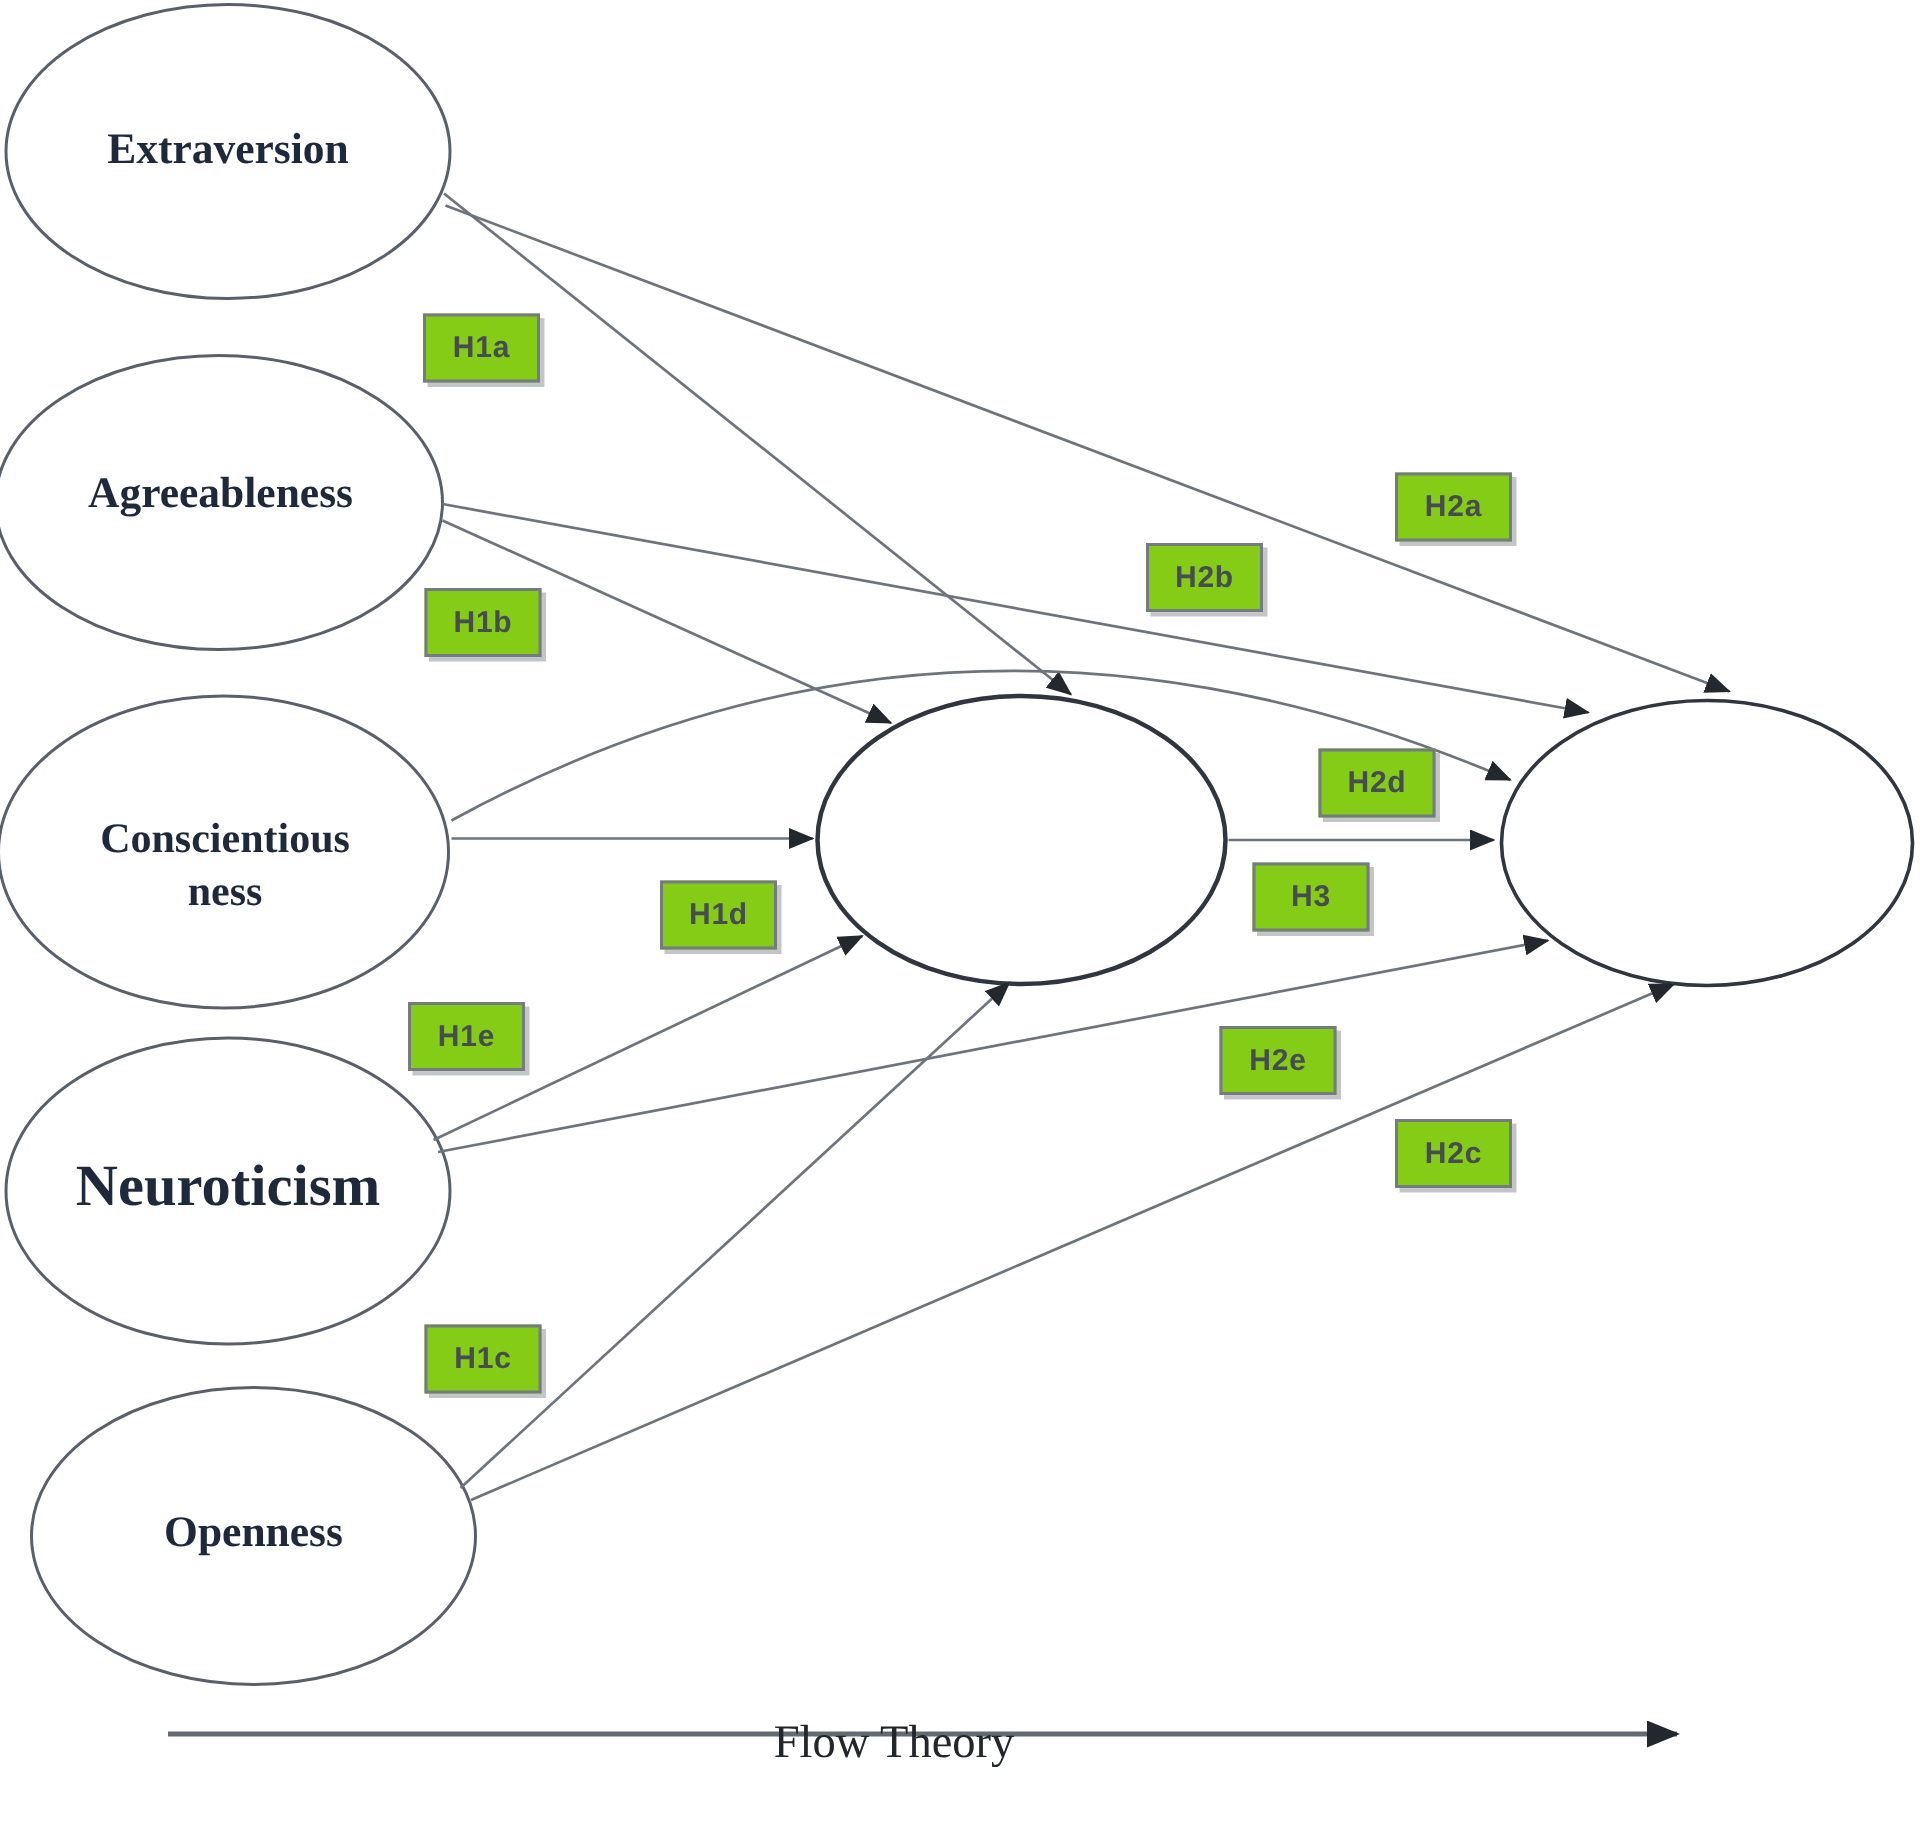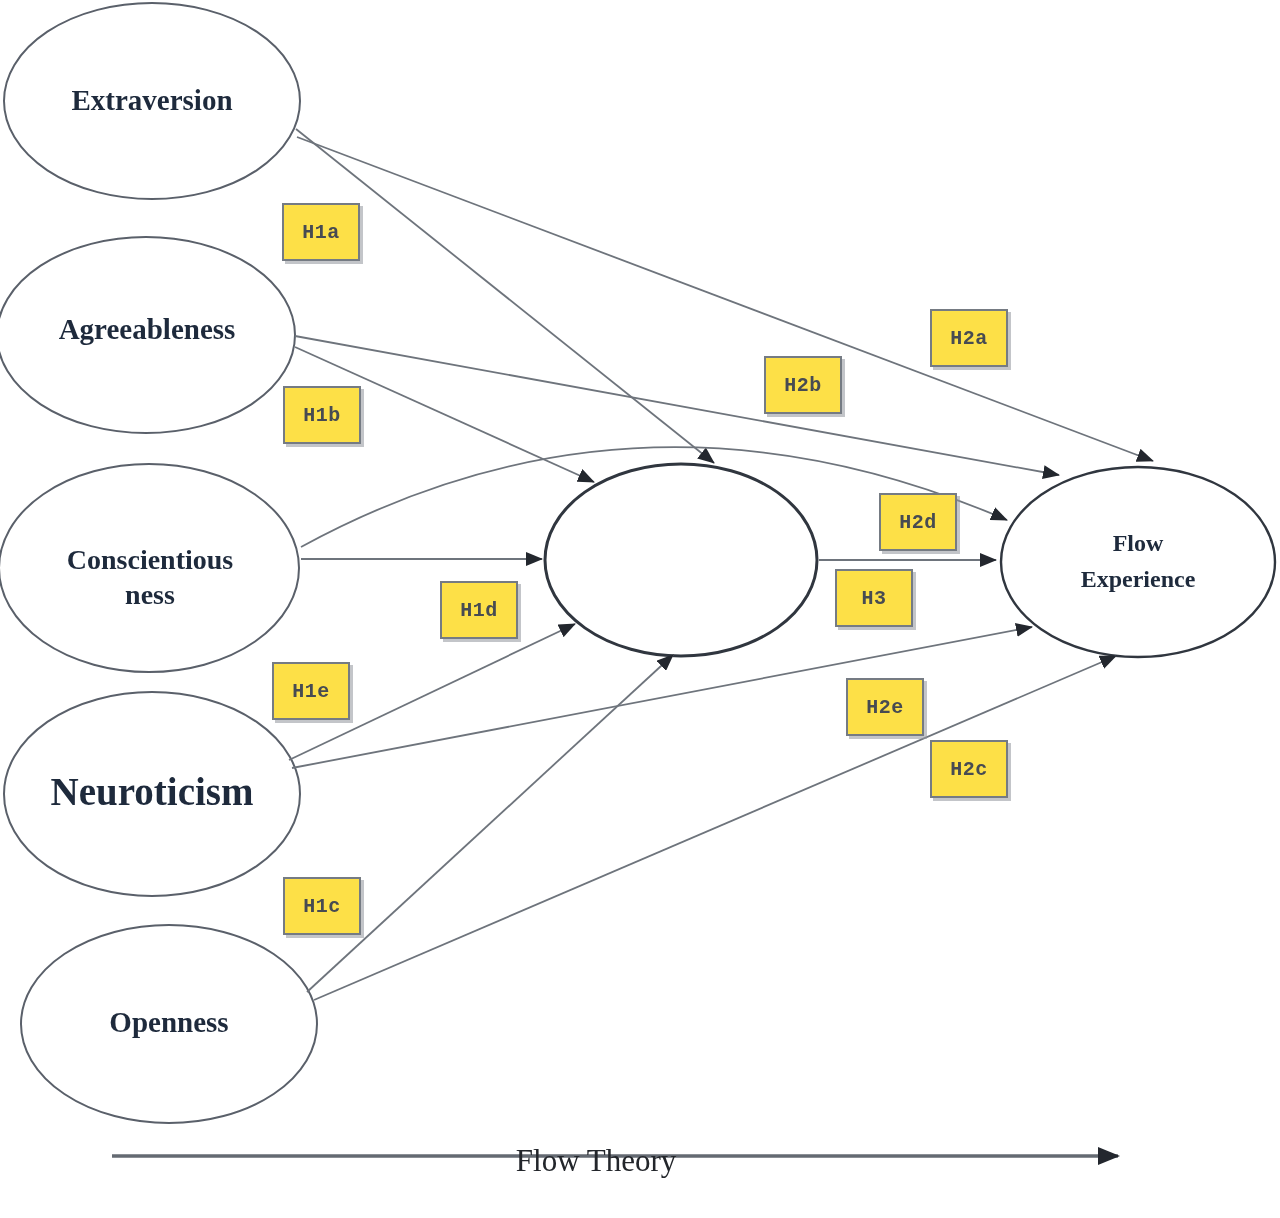--- a/index.html
+++ b/index.html
@@ -31,30 +31,30 @@
     color: #1e2a3c;
     text-align: center;
     white-space: nowrap;
     line-height: 1.25;
   }
   .node-label .ln { display: block; }
   .hbox {
     position: absolute;
     transform: translate(-50%, -50%);
     min-width: 78px;
-    height: 58px;
+    height: 46px;
     box-sizing: border-box;
     padding: 0 10px;
     display: flex;
     align-items: center;
     justify-content: center;
-    background: #fde047;
+    background: #84cc16;
     border: 2px solid #757b83;
     box-shadow: 3px 3px 0 rgba(145,150,157,0.55);
-    font-family: Liberation Mono, monospace;
+    font-family: Liberation Sans, sans-serif;
     font-weight: bold;
     font-size: 20px;
     letter-spacing: 0.5px;
     color: #474b52;
     white-space: nowrap;
   }
   .axis-label {
     position: absolute;
     transform: translate(-50%, -50%);
     font-family: "Liberation Serif", serif;
@@ -108,32 +108,28 @@
   <div class="node-label" style="left:150px; top:577px; font-size:28px;">
     <span class="ln">Conscientious</span>
     <span class="ln">ness</span>
   </div>
 
   <div class="node-label" style="left:152px; top:792px; font-size:39px;">Neuroticism</div>
 
   <div class="node-label" style="left:169px; top:1022px; font-size:29px;">Openness</div>
 
 
-  <div class="node-label" style="left:1138px; top:561px; font-size:24px; line-height:1.5;">
-    <span class="ln">Flow</span>
-    <span class="ln">Experience</span>
-  </div>
 
   <div class="hbox" style="left:321px; top:232px;">H1a</div>
   <div class="hbox" style="left:322px; top:415px;">H1b</div>
   <div class="hbox" style="left:479px; top:599px;margin-top:11px;">H1d</div>
   <div class="hbox" style="left:311px; top:691px;">H1e</div>
   <div class="hbox" style="left:322px; top:906px;">H1c</div>
   <div class="hbox" style="left:969px; top:338px;">H2a</div>
   <div class="hbox" style="left:803px; top:385px;">H2b</div>
   <div class="hbox" style="left:874px; top:522px;margin-left:44px;">H2d</div>
   <div class="hbox" style="left:874px; top:598px;">H3</div>
-  <div class="hbox" style="left:885px; top:707px;">H2e</div>
+  <div class="hbox" style="left:852px; top:707px;">H2e</div>
   <div class="hbox" style="left:969px; top:769px;">H2c</div>
 
   <div class="axis-label" style="left:596px; top:1161px;">Flow Theory</div>
 
 </div>
 
 </body></html>

